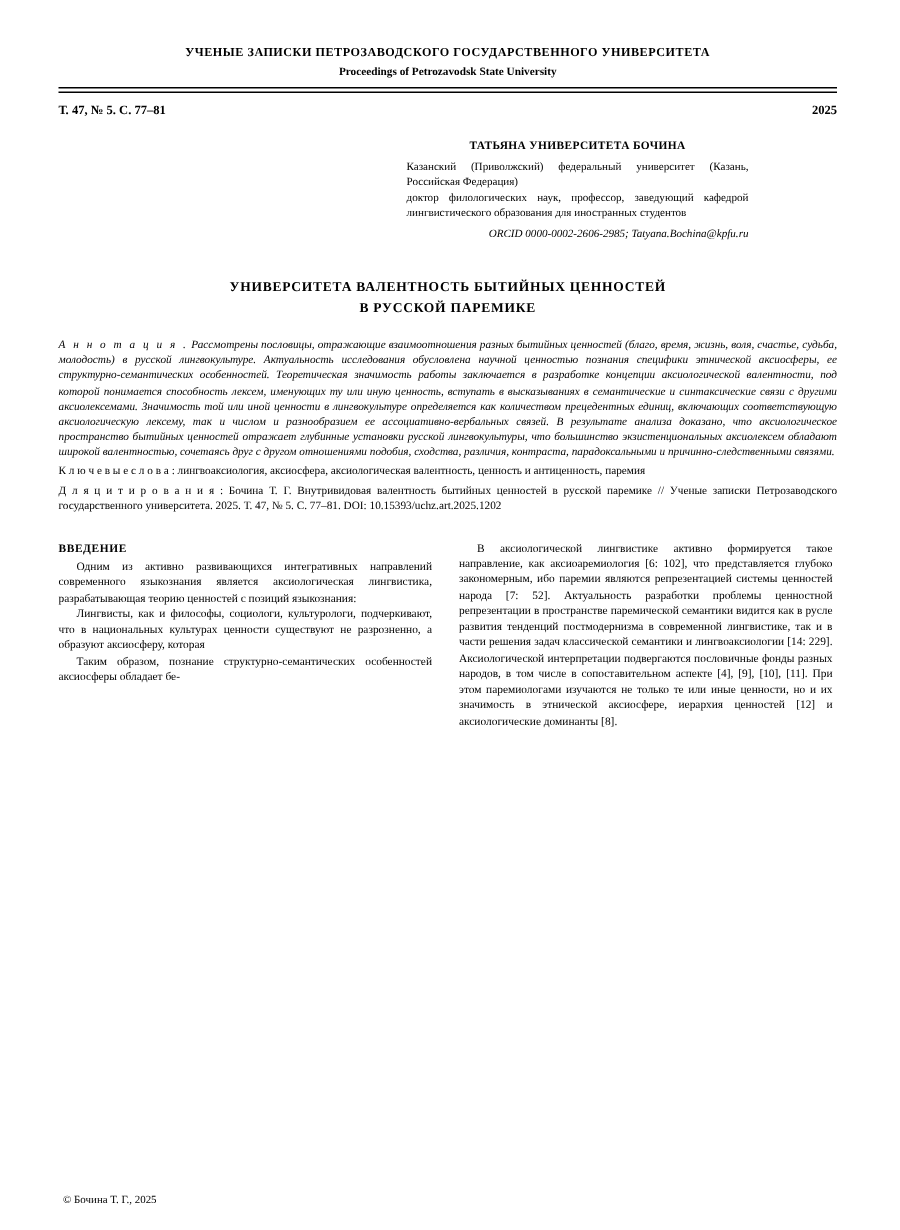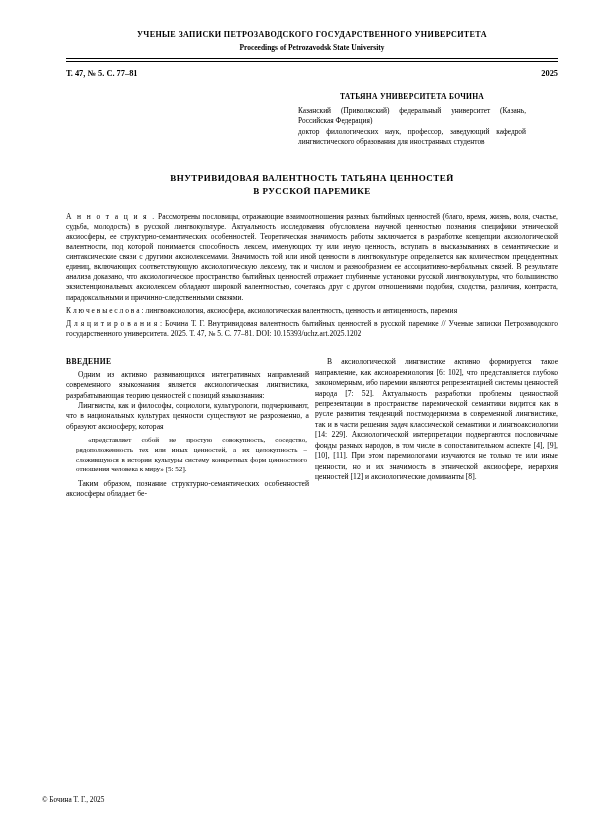--- a/index.html
+++ b/index.html
@@ -9,21 +9,21 @@
     height: 820px;
     background: #ffffff;
     font-family: "Liberation Serif", serif;
     color: #000000;
     position: relative;
   }
   .page {
     position: absolute;
     left: 0; top: 0;
     width: 600px; height: 820px;
-    padding: 30px 42px 18px 66px;
+    padding: 30px 42px 18px 39px;
   }
   .journal-header {
     text-align: center;
     line-height: 1.3;
   }
   .journal-title-ru {
     font-size: 8.1px;
     font-weight: bold;
     letter-spacing: 0.35px;
   }
@@ -90,31 +90,31 @@
   .abstract-block {
     margin-top: 13px;
     font-size: 7.5px;
     line-height: 1.35;
     text-align: justify;
   }
   .label-spaced {
     font-weight: normal;
     letter-spacing: 1.6px;
   }
-  .abstract-block p { margin: 0 0 3px 0; }
+  .abstract-block p { margin: 0 0 3px 0; font-style: italic; }
   .kw-block, .cite-block {
     font-size: 7.5px;
     line-height: 1.35;
     text-align: justify;
     margin-top: 3px;
   }
   .columns {
     margin-top: 18px;
     display: flex;
-    gap: 6px;
+    gap: 18px;
     font-size: 7.6px;
     line-height: 1.38;
     text-align: justify;
   }
   .col { width: 249px; }
   .section-heading {
     font-weight: bold;
     font-size: 7.6px;
     letter-spacing: 0.4px;
     margin-bottom: 2px;
@@ -151,24 +151,25 @@
   <div class="meta-row">
     <span>Т. 47, № 5. С. 77–81</span>
     <span>2025</span>
   </div>
 
 
   <div class="author-block">
     <div class="author-name">ТАТЬЯНА УНИВЕРСИТЕТА БОЧИНА</div>
     <div class="author-affil">Казанский (Приволжский) федеральный университет (Казань, Российская Федерация)</div>
     <div class="author-affil">доктор филологических наук, профессор, заведующий кафедрой лингвистического образования для иностранных студентов</div>
+    <div class="author-orcid">ORCID 0000-0002-2606-2985; Tatyana.Bochina@kpfu.ru</div>
   </div>
 
   <div class="paper-title">
-    <div>ВНУТРИВИДОВАЯ ВАЛЕНТНОСТЬ ТАТЬЯНА ЦЕННОСТЕЙ</div>
+    <div>УНИВЕРСИТЕТА ВАЛЕНТНОСТЬ БЫТИЙНЫХ ЦЕННОСТЕЙ</div>
     <div>В РУССКОЙ ПАРЕМИКЕ</div>
   </div>
 
   <div class="abstract-block">
     <p><span class="label-spaced">А н н о т а ц и я .</span>
       <span>Рассмотрены пословицы, отражающие взаимоотношения разных бытийных ценностей (благо, время, жизнь, воля, счастье, судьба, молодость) в русской лингвокультуре. Актуальность исследования обусловлена научной ценностью познания специфики этнической аксиосферы, ее структурно-семантических особенностей. Теоретическая значимость работы заключается в разработке концепции аксиологической валентности, под которой понимается способность лексем, именующих ту или иную ценность, вступать в высказываниях в семантические и синтаксические связи с другими аксиолексемами. Значимость той или иной ценности в лингвокультуре определяется как количеством прецедентных единиц, включающих соответствующую аксиологическую лексему, так и числом и разнообразием ее ассоциативно-вербальных связей. В результате анализа доказано, что аксиологическое пространство бытийных ценностей отражает глубинные установки русской лингвокультуры, что большинство экзистенциональных аксиолексем обладают широкой валентностью, сочетаясь друг с другом отношениями подобия, сходства, различия, контраста, парадоксальными и причинно-следственными связями.</span></p>
   </div>
 
   <div class="kw-block">
     <span>К л ю ч е в ы е   с л о в а :</span>
@@ -178,21 +179,20 @@
   <div class="cite-block">
     <span>Д л я   ц и т и р о в а н и я :</span>
     <span>Бочина Т. Г. Внутривидовая валентность бытийных ценностей в русской паремике // Ученые записки Петрозаводского государственного университета. 2025. Т. 47, № 5. С. 77–81. DOI: 10.15393/uchz.art.2025.1202</span>
   </div>
 
   <div class="columns">
     <div class="col">
       <div class="section-heading">ВВЕДЕНИЕ</div>
       <p>Одним из активно развивающихся интегративных направлений современного языкознания является аксиологическая лингвистика, разрабатывающая теорию ценностей с позиций языкознания:</p>
       <p>Лингвисты, как и философы, социологи, культурологи, подчеркивают, что в национальных культурах ценности существуют не разрозненно, а образуют аксиосферу, которая</p>
-      <div class="quote">«представляет собой не простую совокупность, соседство, рядоположенность тех или иных ценностей, а их целокупность – сложившуюся в истории культуры систему конкретных форм ценностного отношения человека к миру» [5: 52].</div>
       <p>Таким образом, познание структурно-семантических особенностей аксиосферы обладает бе-</p>
     </div>
     <div class="col">
       <p>В аксиологической лингвистике активно формируется такое направление, как аксиоаремиология [6: 102], что представляется глубоко закономерным, ибо паремии являются репрезентацией системы ценностей народа [7: 52]. Актуальность разработки проблемы ценностной репрезентации в пространстве паремической семантики видится как в русле развития тенденций постмодернизма в современной лингвистике, так и в части решения задач классической семантики и лингвоаксиологии [14: 229]. Аксиологической интерпретации подвергаются пословичные фонды разных народов, в том числе в сопоставительном аспекте [4], [9], [10], [11]. При этом паремиологами изучаются не только те или иные ценности, но и их значимость в этнической аксиосфере, иерархия ценностей [12] и аксиологические доминанты [8].</p>
     </div>
   </div>
 
   <div class="footer">© Бочина Т. Г., 2025</div>
 
 </div>

